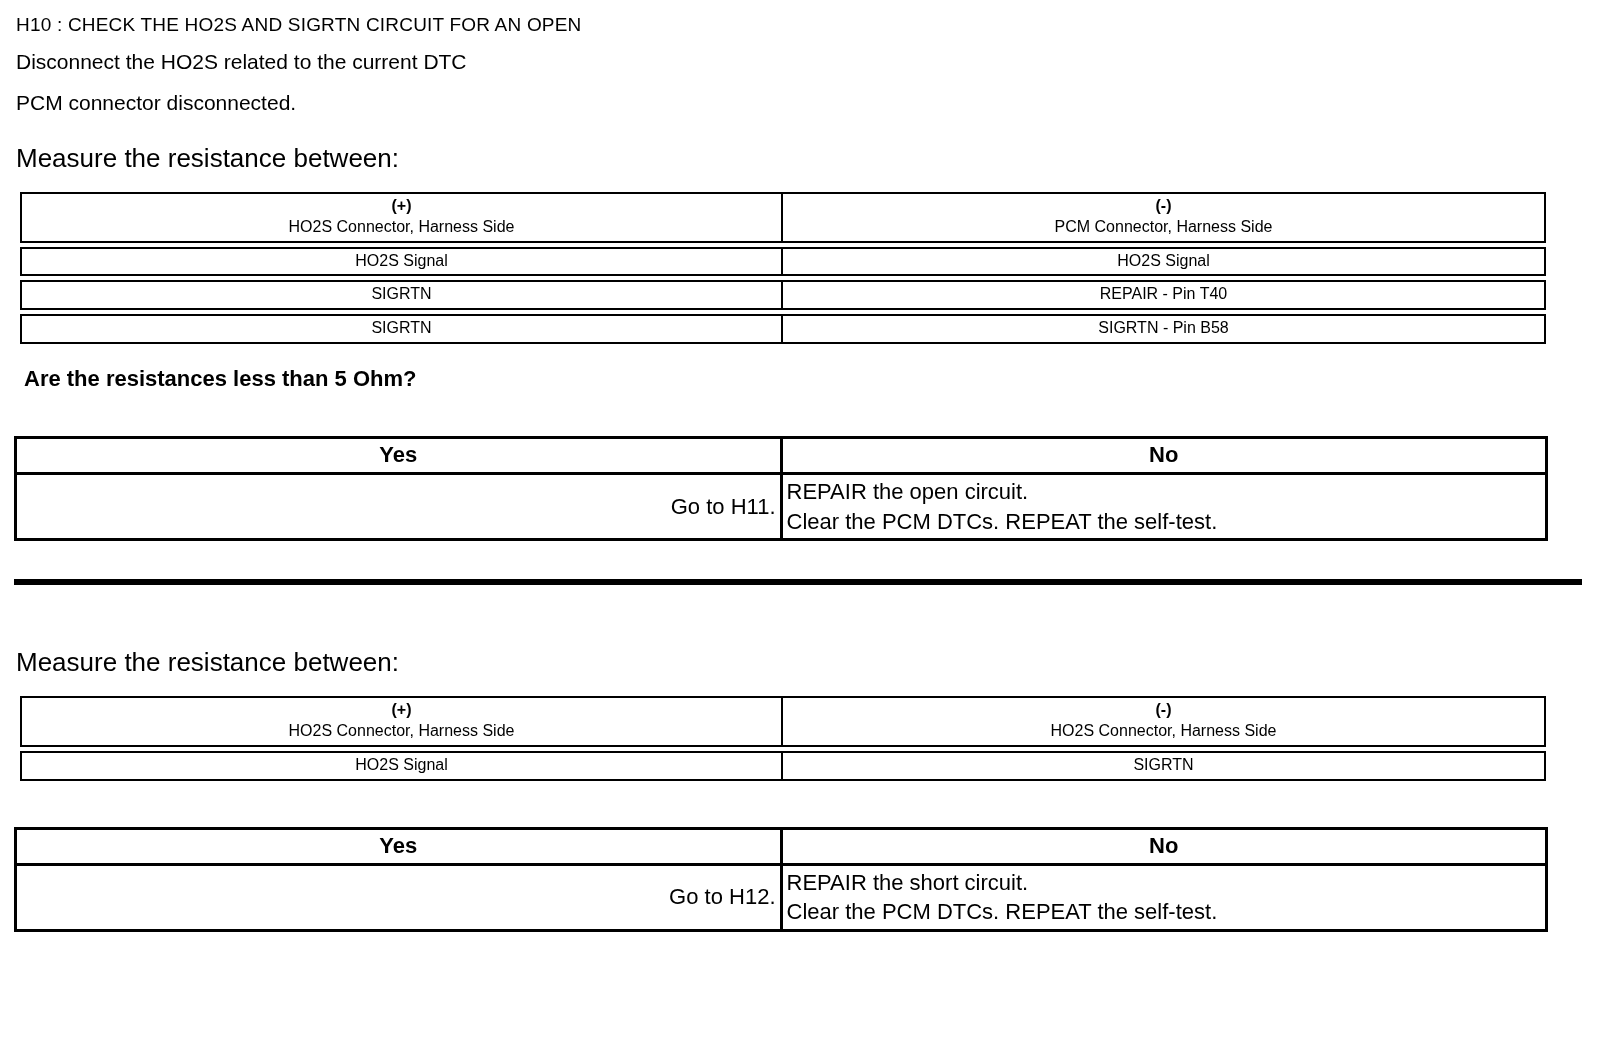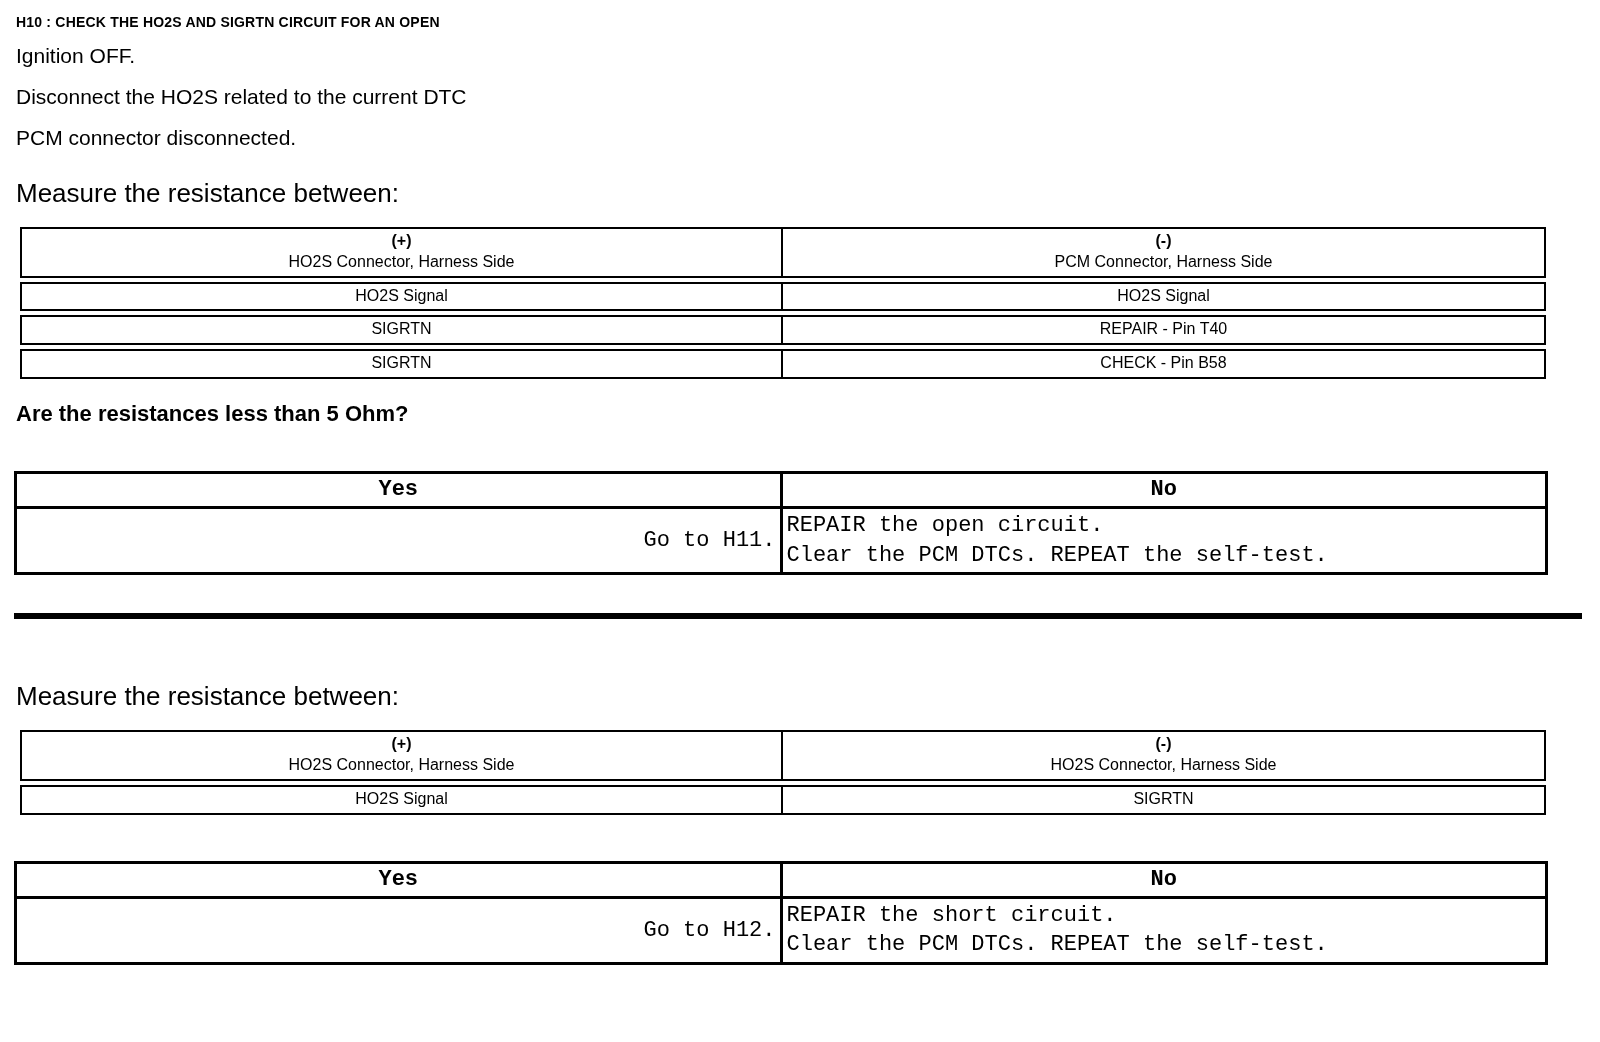--- a/index.html
+++ b/index.html
@@ -1,22 +1,22 @@
 <!DOCTYPE html>
 <html><head>
 <meta charset="utf-8">
 <style>
   * { box-sizing: border-box; }
   html, body { margin: 0; padding: 0; background: #ffffff; color: #000000; }
   body { font-family: "Liberation Sans", sans-serif; }
   .page { width: 1600px; min-height: 1042px; padding: 12px 18px 10px 14px; }
 
   .section-heading {
-    font-size: 14px;
-    font-weight: bold;
+    font-size: 19px;
+    font-weight: normal;
     margin: 2px 0 14px 2px;
     letter-spacing: 0.2px;
   }
   .body-line {
     font-size: 21px;
     margin: 0 0 17px 2px;
   }
   .measure-label {
     font-size: 26px;
     margin: 28px 0 18px 2px;
@@ -38,30 +38,29 @@
     padding: 2px 4px 3px;
     line-height: 1.3;
   }
   .mcell.left { border-right: 2px solid #000; }
   .msign { font-weight: bold; }
   .msub { font-weight: normal; }
 
   .question {
     font-size: 22px;
     font-weight: bold;
-    margin: 22px 0 0 2px;
+    margin: 22px 0 0 10px;
   }
 
   
   .dtable {
     border-collapse: collapse;
     width: 1534px;
     margin: 44px 0 0 0;
     table-layout: fixed;
-    font-family: Liberation Mono, monospace;
   }
   .dtable th, .dtable td {
     border: 3px solid #000;
   }
   .dtable th {
     font-size: 22px;
     font-weight: bold;
     text-align: center;
     padding: 3px 4px 4px;
   }
@@ -86,21 +85,20 @@
   .section-h11 .dtable { margin-top: 46px; }
 </style>
 </head>
 <body>
 
 <div class="page">
 
   <section class="section-h10">
     <div class="section-heading">H10 : CHECK THE HO2S AND SIGRTN CIRCUIT FOR AN OPEN</div>
 
-    <p class="body-line">Ignition OFF.</p>
     <p class="body-line">Disconnect the HO2S related to the current DTC</p>
     <p class="body-line">PCM connector disconnected.</p>
 
     <p class="measure-label">Measure the resistance between:</p>
 
     <div class="mtable">
       <div class="mrow header">
         <div class="mcell left">
           <div class="msign">(+)</div>
           <div class="msub">HO2S Connector, Harness Side</div>
@@ -113,21 +111,21 @@
       <div class="mrow">
         <div class="mcell left">HO2S Signal</div>
         <div class="mcell">HO2S Signal</div>
       </div>
       <div class="mrow">
         <div class="mcell left">SIGRTN</div>
         <div class="mcell">REPAIR - Pin T40</div>
       </div>
       <div class="mrow">
         <div class="mcell left">SIGRTN</div>
-        <div class="mcell">CHECK - Pin B58</div>
+        <div class="mcell">SIGRTN - Pin B58</div>
       </div>
     </div>
 
     <p class="question">Are the resistances less than 5 Ohm?</p>
 
     <table class="dtable">
       <tbody>
           <tr>
         <th>Yes</th>
         <th>No</th>

